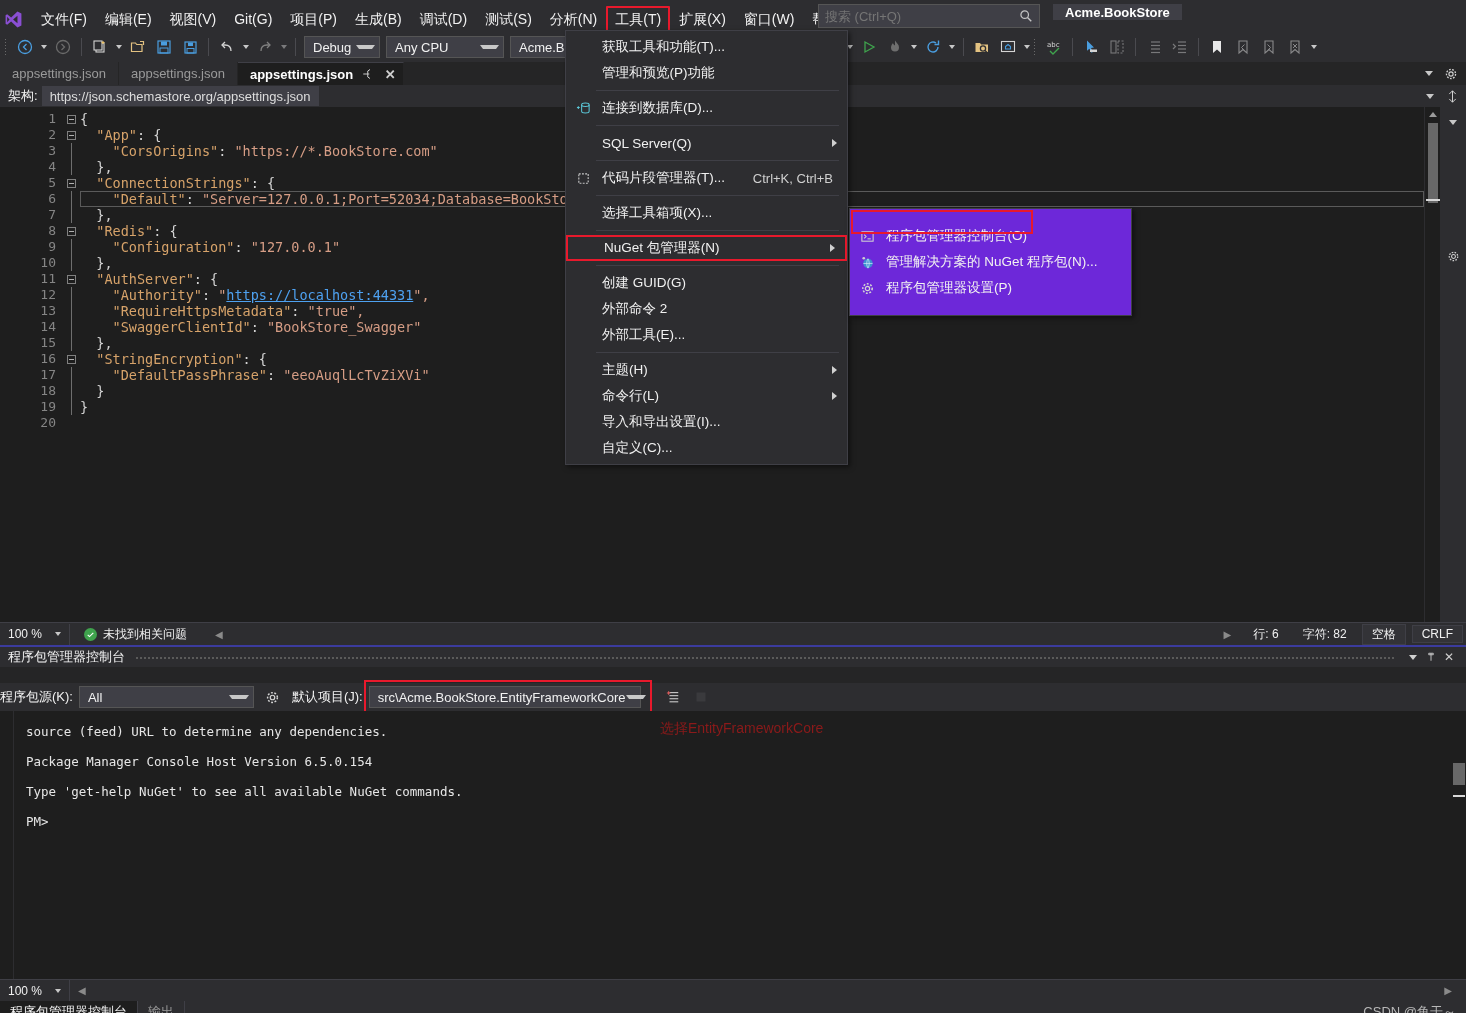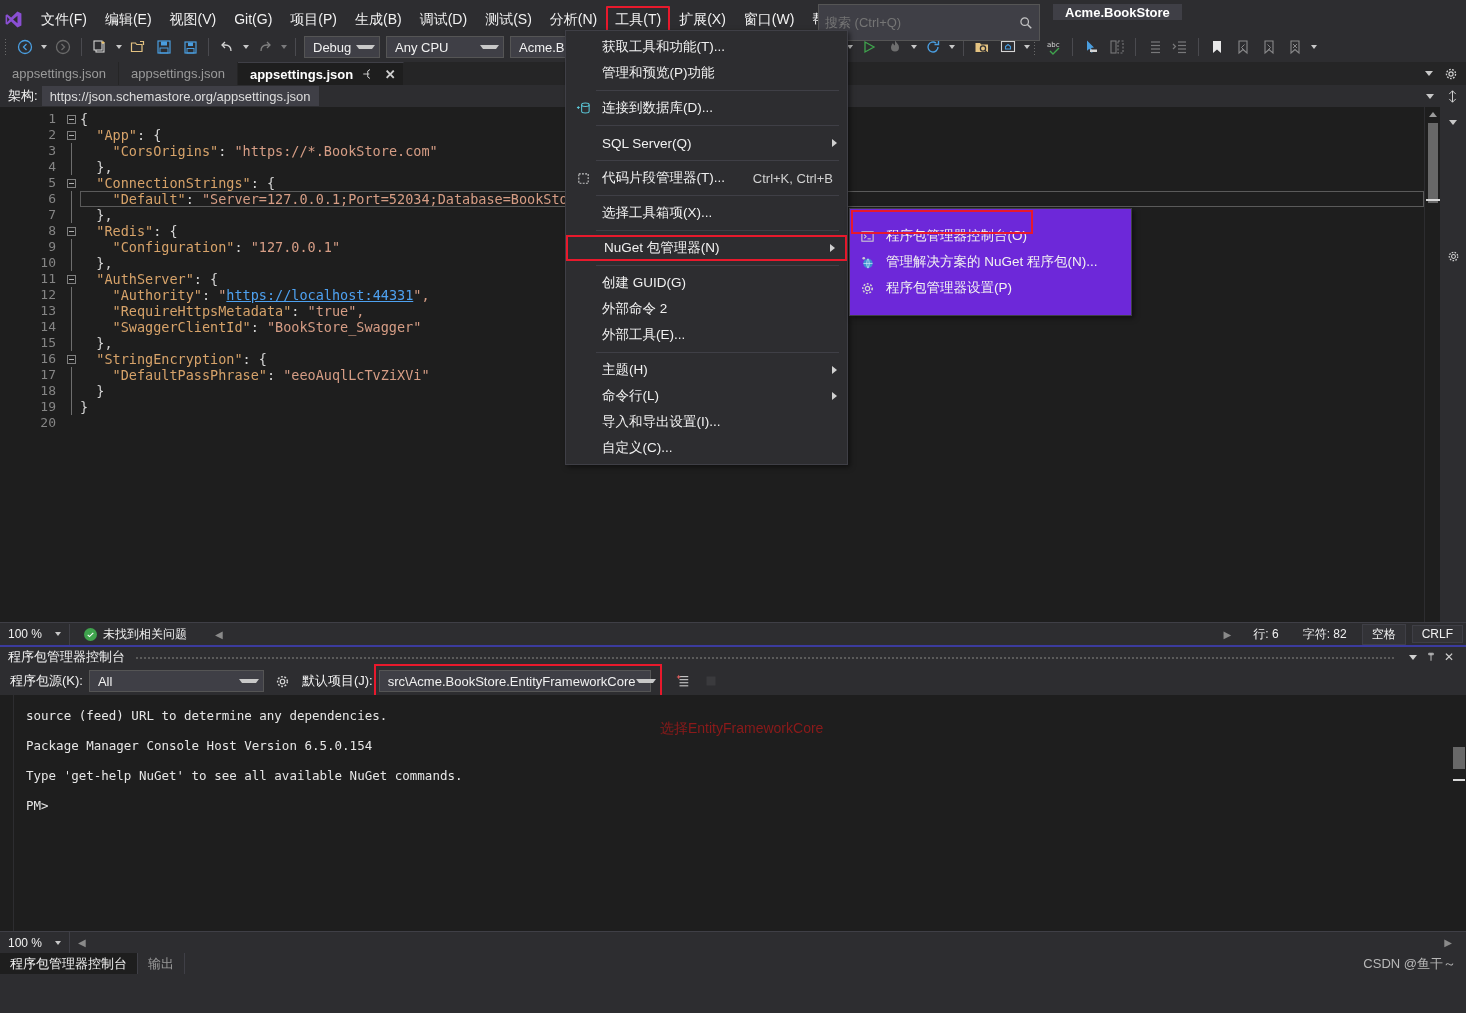--- a/index.html
+++ b/index.html
@@ -21,21 +21,21 @@
   .vs-logo svg { width: 19px; height: 19px; }
   .menu { display: flex; align-items: center; margin-left: 6px; }
   .menu-item {
     font-size: 14px; color: #f1f1f1; padding: 4px 9px; white-space: nowrap;
     line-height: 18px; cursor: default;
   }
   .menu-item.active-outline {
     border: 2px solid #e8192c; padding: 2px 7px; border-radius: 1px;
   }
   .searchbox {
-    position: absolute; left: 818px; top: 4px; width: 222px; height: 37px;
+    position: absolute; left: 818px; top: 4px; width: 222px; height: 24px;
     background: #3f3f46; border: 1px solid #555; display: flex; align-items: center;
     padding: 0 6px;
   }
   .searchbox input {
     flex: 1; background: transparent; border: none; outline: none;
     color: #bdbdbd; font-size: 13px; font-family: "Liberation Sans", sans-serif;
   }
   .search-icon { width: 14px; height: 14px; opacity: .85; }
   .solution-badge {
     position: absolute; left: 1053px; top: 4px; height: 16px;
@@ -198,21 +198,21 @@
   }
   .pmc-title .dots {
     flex: 1; height: 10px; margin: 0 10px;
     background-image: radial-gradient(#5a5a5a 40%, transparent 41%);
     background-size: 4px 4px; background-position: 0 4px; background-repeat: repeat-x;
   }
   .pmc-title-btns { display: flex; align-items: center; padding-right: 8px; }
   .ptb { width: 18px; height: 18px; display:flex;align-items:center;justify-content:center;color:#d0d0d0;font-size:12px;}
   .pmc-toolbar {
     height: 28px; background: #2d2d30; display: flex; align-items: center;
-    padding-left: 10px; font-size: 13px; position: relative;
+    padding-left: 0; font-size: 13px; position: relative; margin-top: 16px;
   }
   .pmc-label { color: #f1f1f1; margin-right: 6px; }
   .pmc-select {
     height: 22px; background: #3f3f46; border: 1px solid #555; display: flex;
     align-items: center; padding: 0 4px 0 8px; color: #f1f1f1; font-size: 13px;
   }
   .pmc-select .sa {
     margin-left: auto; padding-left: 14px;
     border-left:3.5px solid transparent;border-right:3.5px solid transparent;border-top:4px solid #c8c8c8;
     width:0;height:0; box-sizing:content-box;
@@ -220,21 +220,21 @@
   .src-select { width: 175px; }
   .proj-select { width: 272px; }
   .proj-wrap { position: relative; }
   .proj-outline {
     position: absolute; left: -5px; top: -6px; width: 288px; height: 34px;
     border: 2px solid #e8192c; pointer-events: none;
   }
   .pmc-gear { width: 22px; height: 22px; display:flex;align-items:center;justify-content:center;margin:0 8px;}
   .pmc-tb-icon { width: 20px; height: 22px; display:flex;align-items:center;justify-content:center;margin-left:8px;}
   .pmc-console {
-    position: relative; height: 236px; background: #1e1e1e; overflow: hidden;
+    position: relative; height: 268px; background: #1e1e1e; overflow: hidden;
     font-family: "DejaVu Sans Mono", monospace; font-size: 12.5px; color: #e6e6e6;
     padding: 6px 0 0 26px; line-height: 30px;
   }
   .pmc-gutter { position:absolute; left:0; top:0; bottom:0; width: 14px; background:#1e1e1e; border-right:1px solid #2d2d30;}
   .pmc-annot {
     position: absolute; left: 660px; top: 720px; color: #8b1a1a; font-size: 14px;
     font-family: "Liberation Sans", sans-serif; z-index: 6; pointer-events:none;
   }
   .pmc-vscroll { position:absolute; right:0; top:0; bottom:0; width:14px; background:#1e1e1e;}
   .pmc-vs-thumb { position:absolute; right:1px; top:52px; width:12px; height:22px; background:#686868;}

